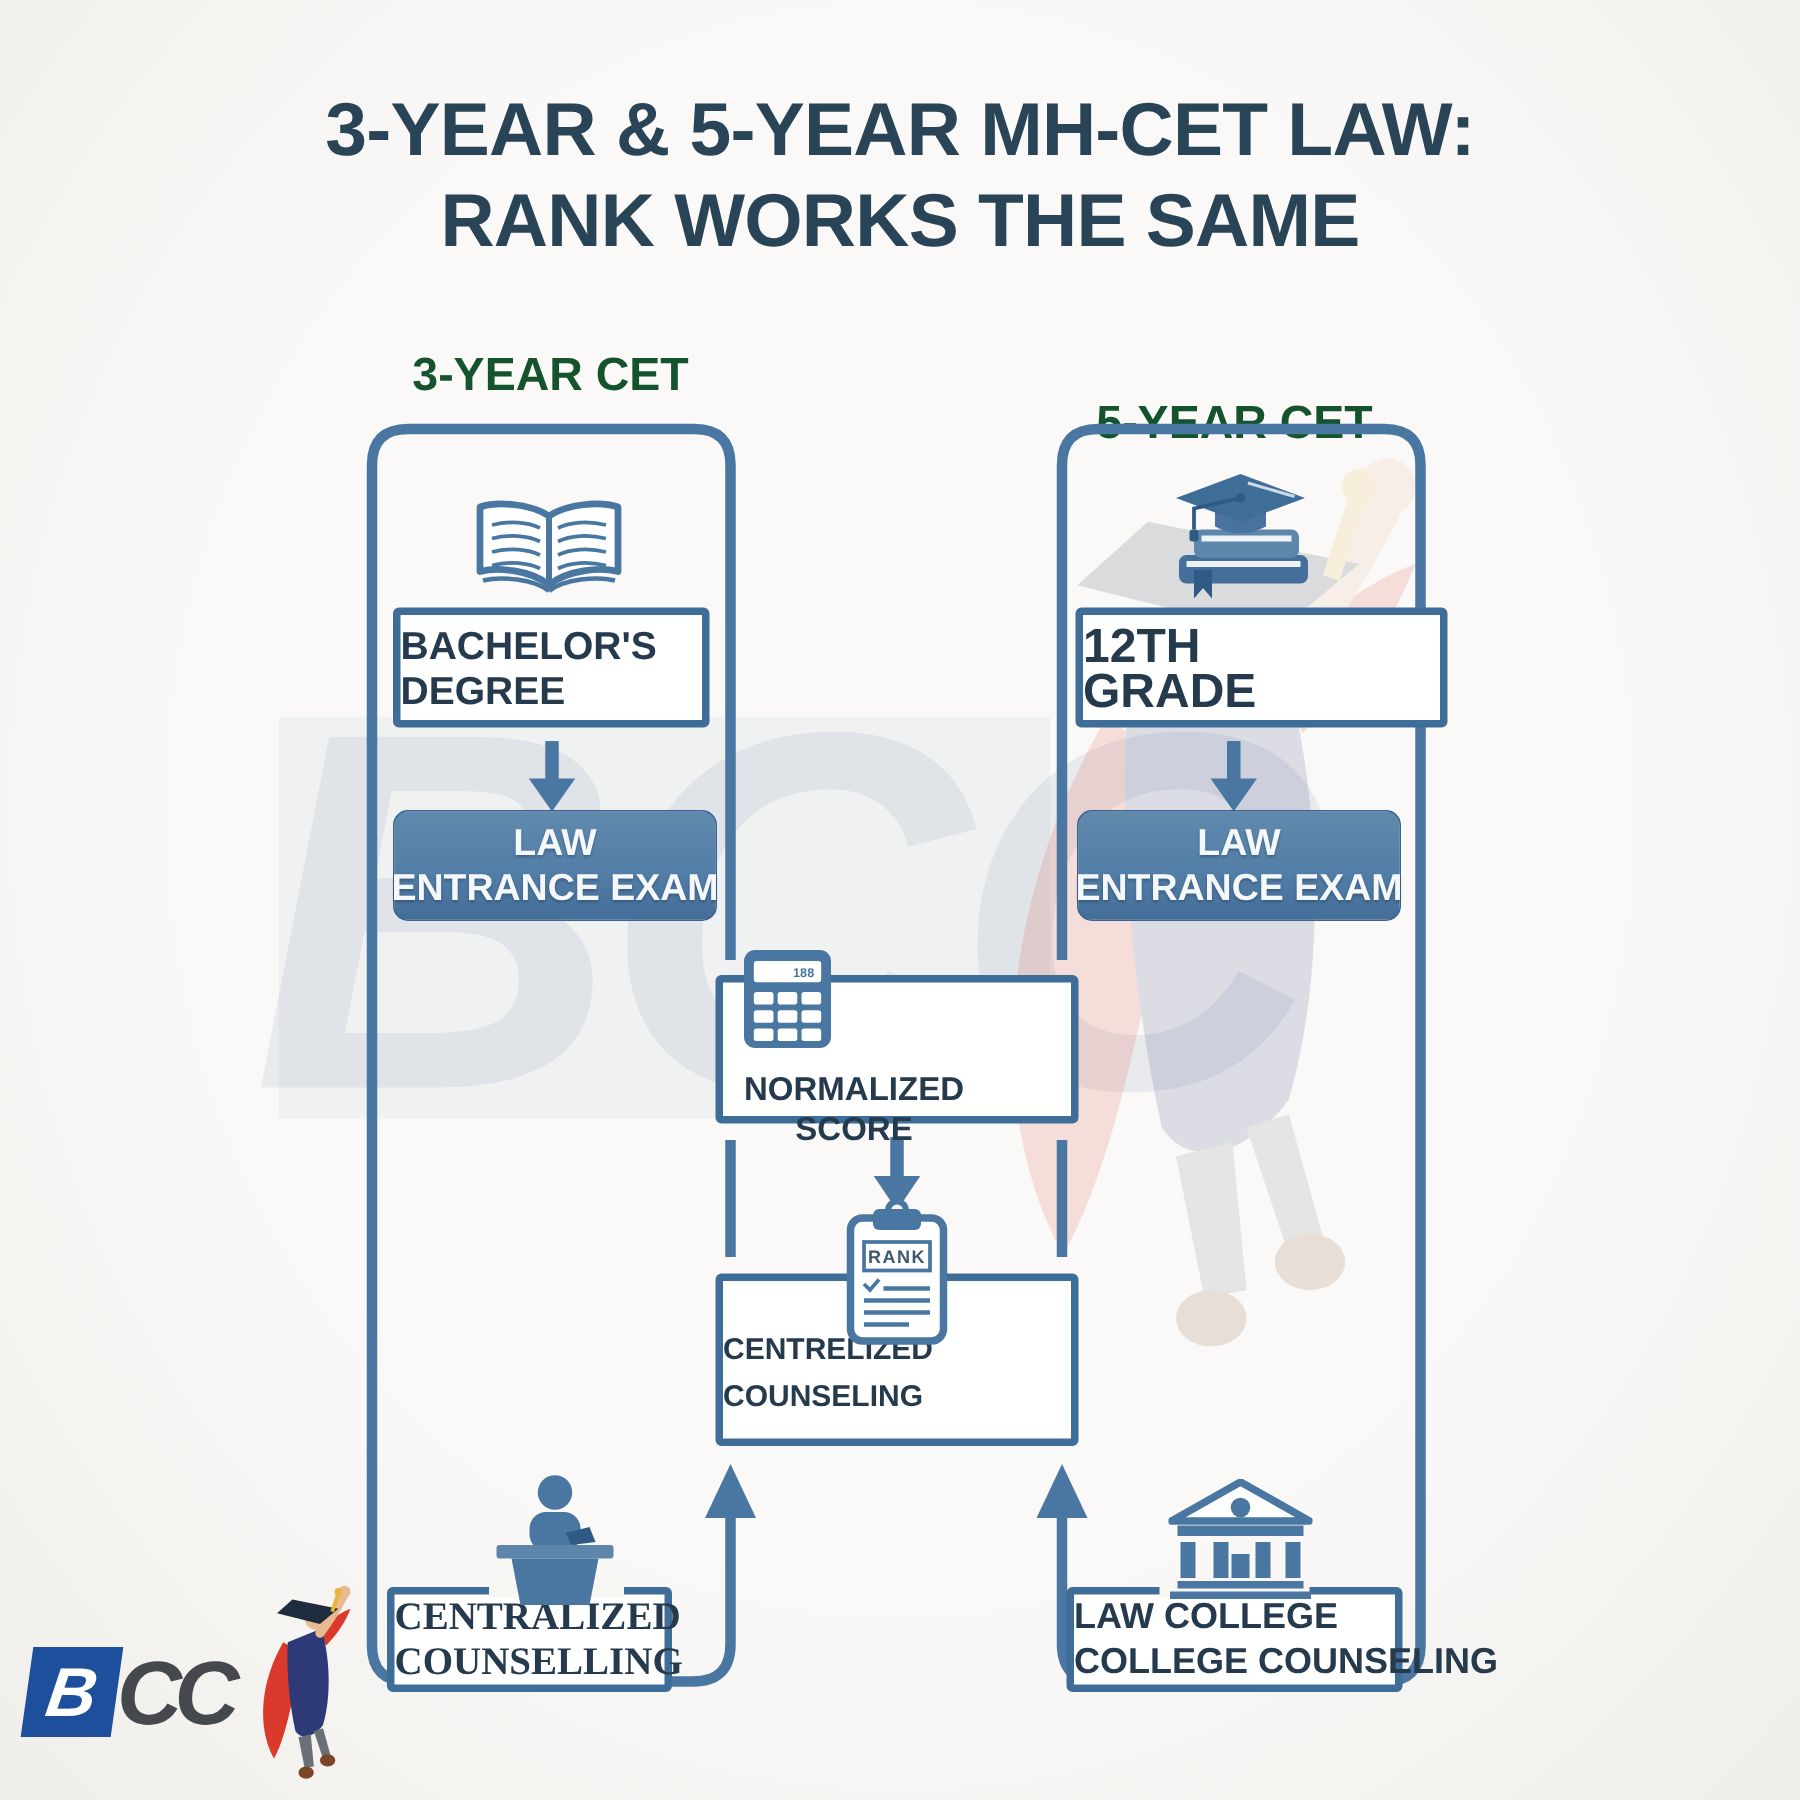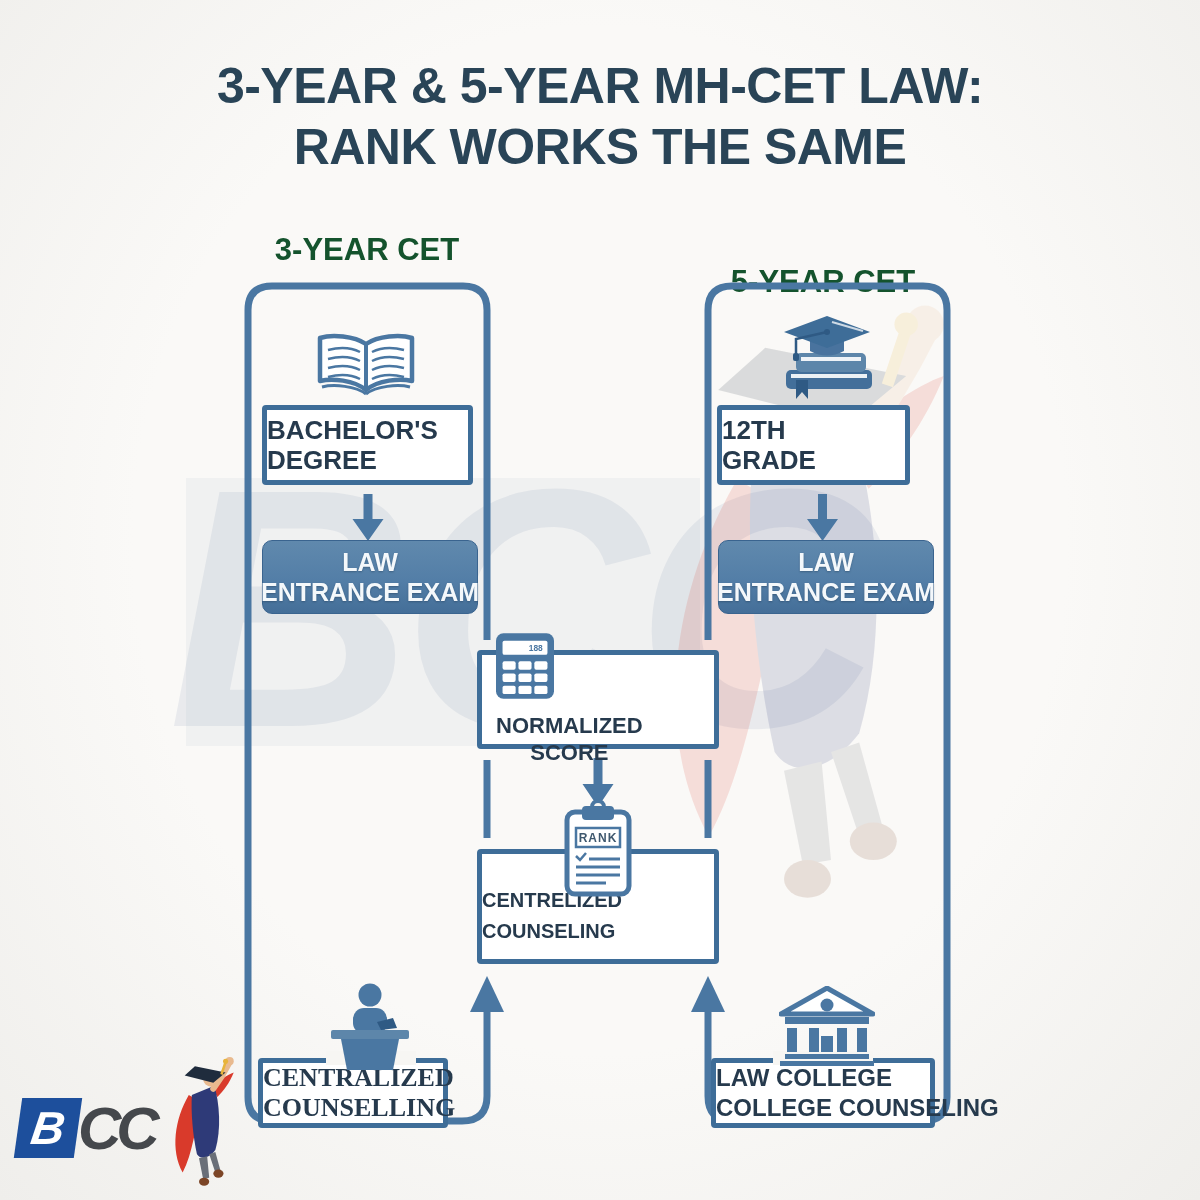--- a/index.html
+++ b/index.html
@@ -114,21 +114,21 @@
     <rect x="29" y="49" width="60" height="4" fill="#ffffff" opacity="0.9"></rect>
     <path d="M 38 31 L 38 43 Q 55 52 72 43 L 72 30" fill="#49739e"></path>
     <polygon points="55,8 98,24 55,40 12,24" fill="#3e6d98"></polygon>
     <path d="M 60 14 L 91 23" stroke="#ffffff" stroke-width="2" opacity="0.75"></path>
     <circle cx="55" cy="24" r="3" fill="#2f5a84"></circle>
     <path d="M 55 24 L 24 31 L 24 45" stroke="#2f5a84" stroke-width="2.5" fill="none"></path>
     <rect x="21" y="45" width="6" height="8" rx="2" fill="#2f5a84"></rect>
   </svg>
 </div>
 
-<div class="box abs" style="left:717px;top:405px;width:193px;height:80px;font-size:26px;line-height:30px;">
+<div class="box abs" style="left:717px;top:405px;width:248px;height:80px;font-size:32px;line-height:30px;">
   <span class="nowrap">12TH</span>
   <span class="nowrap">GRADE</span>
 </div>
 
 <div class="filled abs" style="left:718px;top:540px;width:216px;height:74px;font-size:25px;line-height:30px;">
   <span class="nowrap">LAW</span>
   <span class="nowrap">ENTRANCE EXAM</span>
 </div>
 
 <div class="box abs" style="left:477px;top:650px;width:242px;height:99px;flex-direction:column;gap:13px;padding-left:14px;font-size:22px;line-height:27px;">

